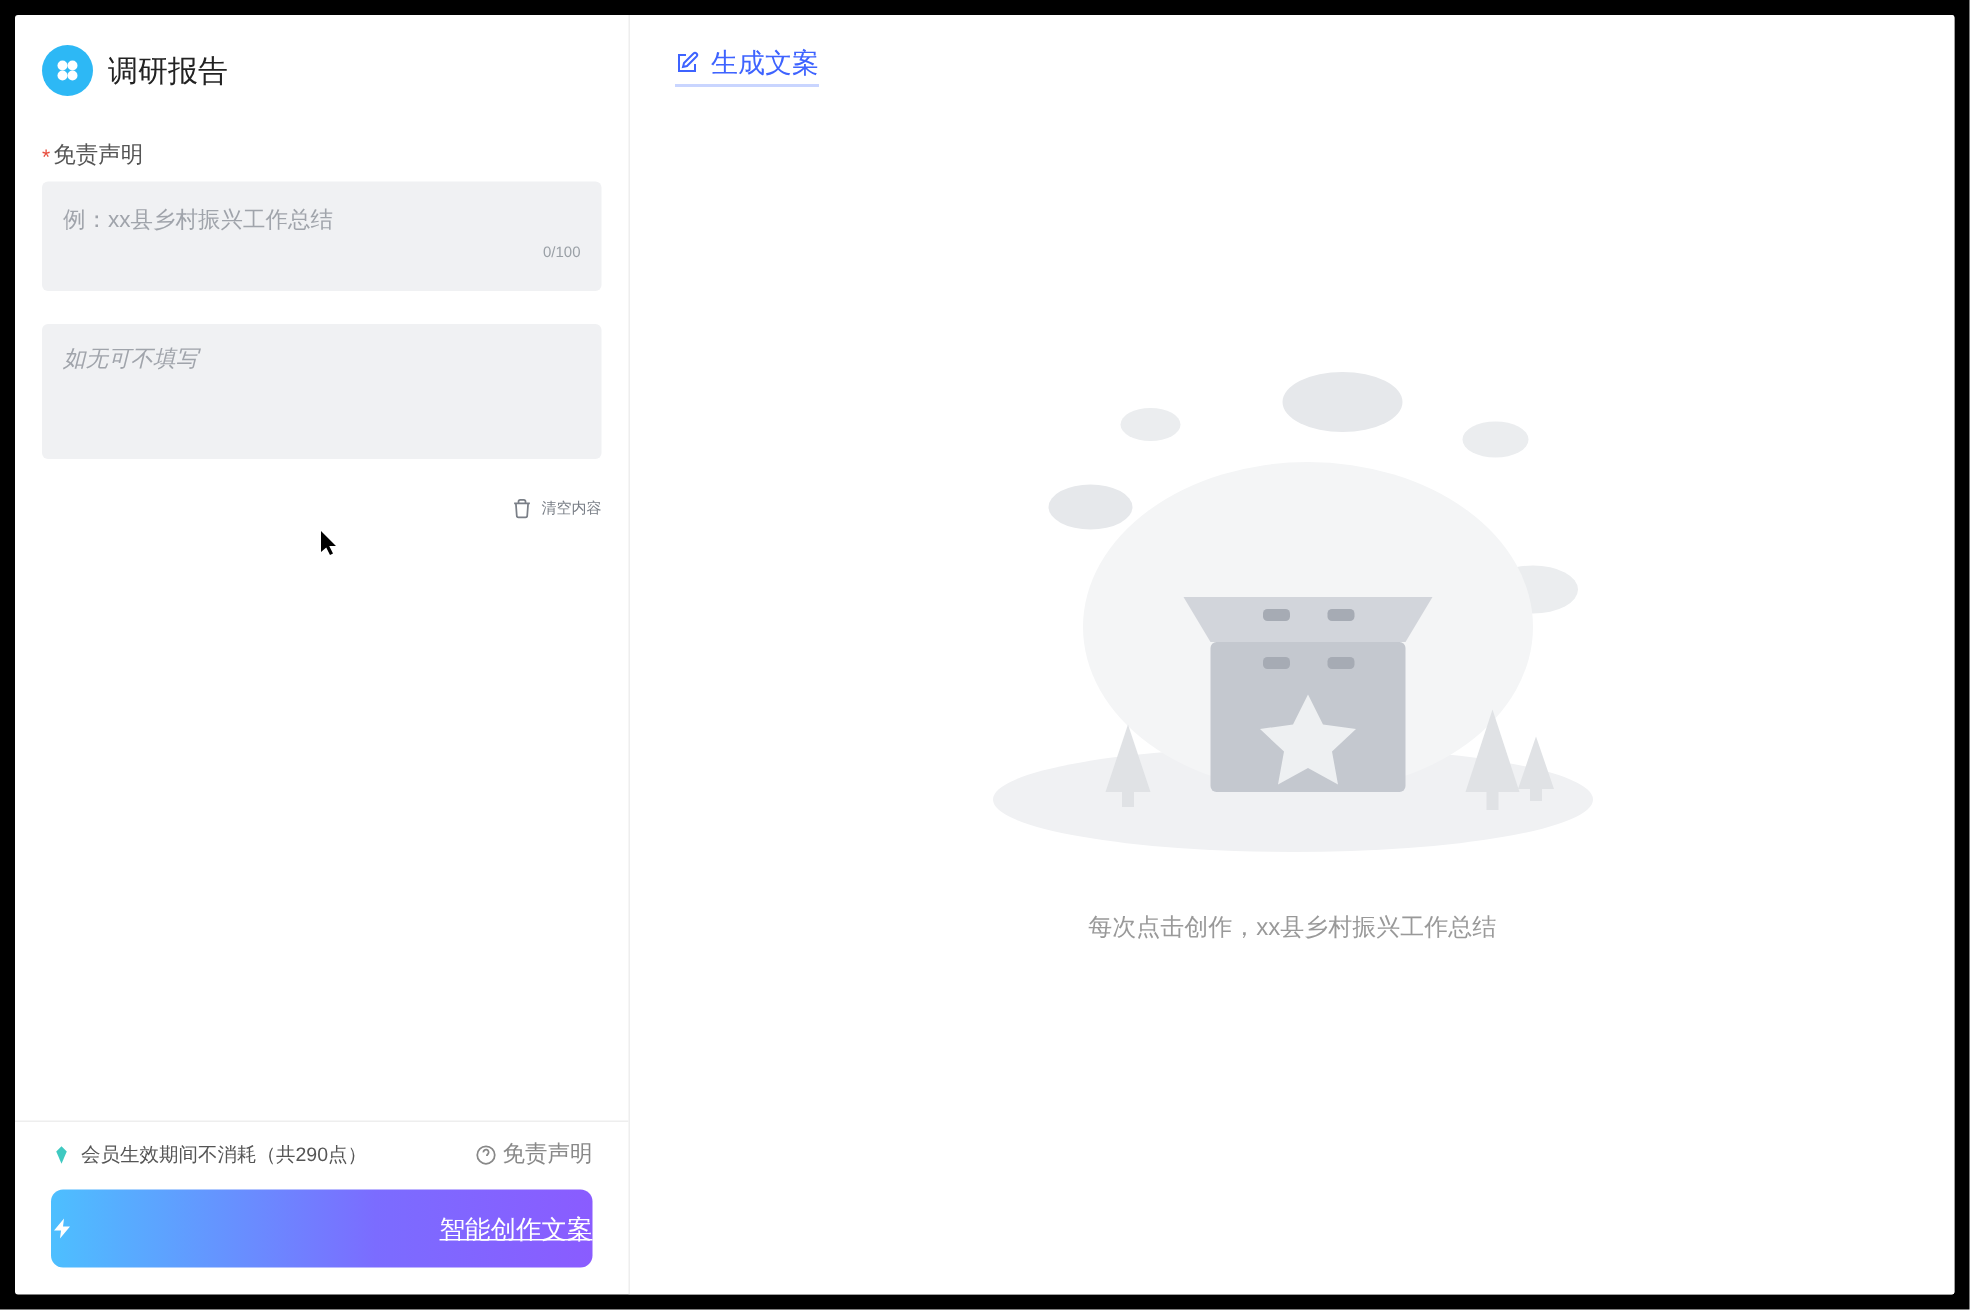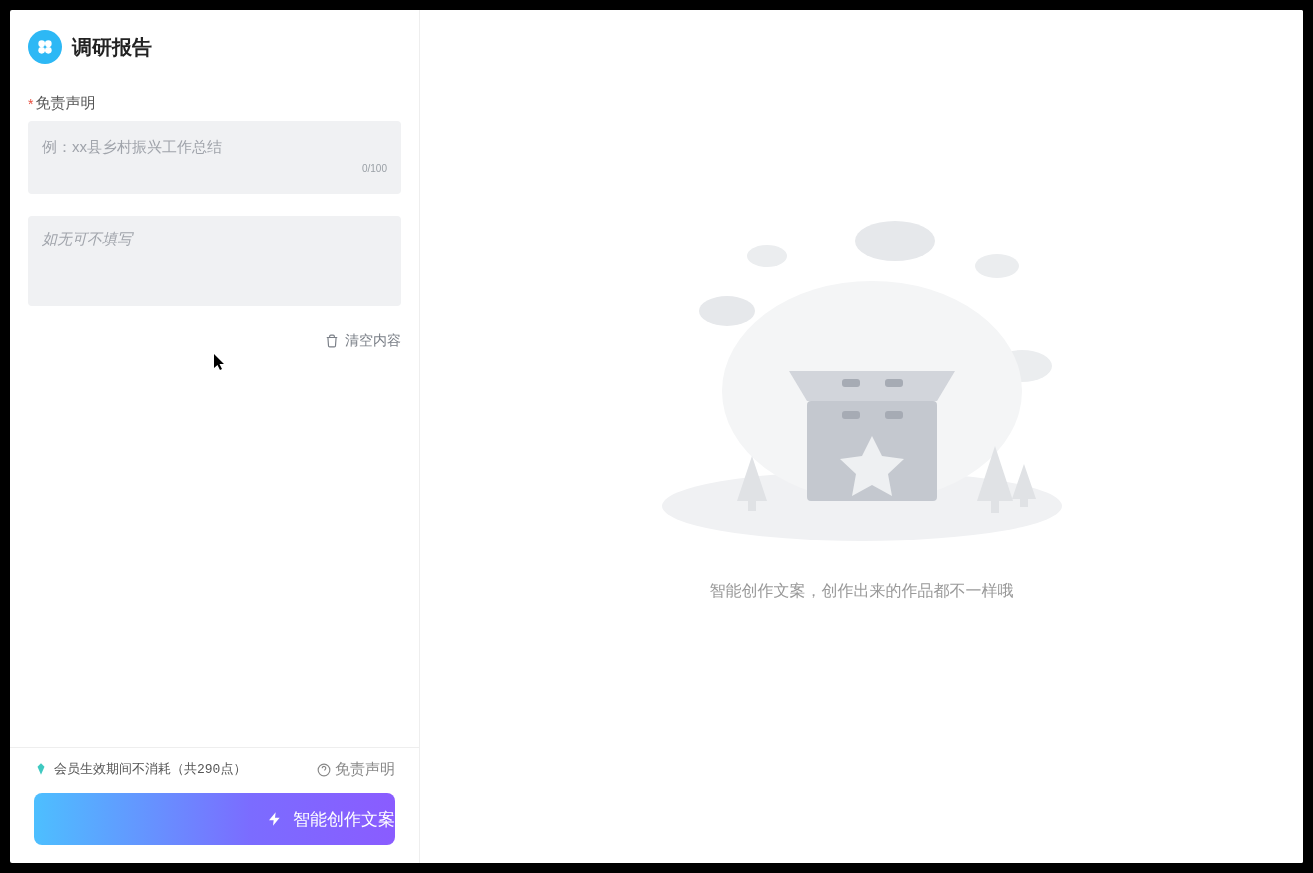--- a/index.html
+++ b/index.html
@@ -37,21 +37,21 @@
       background: #2db8f5;
       display: flex;
       align-items: center;
       justify-content: center;
       margin-right: 10px;
       position: relative;
     }
     .header-icon svg { width: 20px; height: 20px; }
     .header-title {
       font-size: 20px;
-      font-weight: 700;
+      font-weight: 400;
       color: #222;
     }
     .form-area {
       flex: 1;
       padding: 20px 18px 10px 18px;
       overflow: auto;
     }
     .field { margin-bottom: 22px; }
     .field-label {
       font-size: 15px;
@@ -89,37 +89,36 @@
     }
     .clear-row {
       display: flex;
       justify-content: flex-end;
       margin-top: 18px;
     }
     .clear-btn {
       display: inline-flex;
       align-items: center;
       color: #7a7f87;
-      font-size: 14px;
+      font-size: 10px;
       cursor: pointer;
       background: none;
       border: none;
       padding: 4px 0;
     }
     .trash-icon { width: 14px; height: 14px; margin-right: 6px; }
     .footer {
       border-top: 1px solid #eee;
       padding: 12px 24px 18px 24px;
     }
     .footer-info {
       display: flex;
       justify-content: space-between;
-      align-items: flex-start;
+      align-items: flex-end;
       margin-bottom: 14px;
-      font-family: Liberation Mono, monospace;
     }
     .credits {
       display: flex;
       align-items: center;
       font-size: 13px;
       color: #555;
     }
     .diamond-icon { width: 14px; height: 14px; margin-right: 6px; }
     .disclaimer {
       display: flex;
@@ -132,22 +131,23 @@
     .generate-btn {
       width: 100%;
       height: 52px;
       border: none;
       border-radius: 8px;
       background: linear-gradient(90deg, #4dbfff 0%, #7b6cff 60%, #8a5cff 100%);
       color: #fff;
       font-size: 17px;
       display: flex;
       align-items: center;
-      justify-content: flex-end;
+      justify-content: space-between;
       cursor: pointer;
+      text-decoration: underline;
     }
     .bolt-icon { width: 16px; height: 16px; margin-right: 10px; }
     
     .right-panel {
       flex: 1;
       display: flex;
       flex-direction: column;
       background: #fff;
     }
     .right-header {
@@ -258,20 +258,28 @@
       <button class="generate-btn">
         <svg class="bolt-icon" viewBox="0 0 24 24" fill="#fff">
           <path d="M13 2L3 14h7l-1 8 10-12h-7l1-8z"></path>
         </svg>
         <span>智能创作文案</span>
       </button>
     </div>
   </div>
 
   <div class="right-panel">
+    <div class="right-header">
+      <span class="right-tab">
+        <svg class="edit-icon" viewBox="0 0 24 24" fill="none" stroke="#3e63ff" stroke-width="2">
+          <path d="M11 4H4v16h16v-7M18.5 2.5a2.1 2.1 0 013 3L12 15l-4 1 1-4 9.5-9.5z"></path>
+        </svg>
+        <span>生成文案</span>
+      </span>
+    </div>
 
     <div class="right-body">
       <div class="empty-illustration">
         <svg viewBox="0 0 430 340">
 
           <ellipse cx="215" cy="295" rx="200" ry="35" fill="#f0f1f3"></ellipse>
 
           <ellipse cx="80" cy="100" rx="28" ry="15" fill="#e6e8eb"></ellipse>
           <ellipse cx="120" cy="45" rx="20" ry="11" fill="#ebedef"></ellipse>
           <ellipse cx="248" cy="30" rx="40" ry="20" fill="#e6e8eb"></ellipse>
@@ -294,20 +302,20 @@
             <path d="M160 190 l-18 -30 h166 l-18 30 z" fill="#d2d5db"></path>
             <rect x="195" y="168" width="18" height="8" rx="3" fill="#a6abb4"></rect>
             <rect x="238" y="168" width="18" height="8" rx="3" fill="#a6abb4"></rect>
             <rect x="195" y="200" width="18" height="8" rx="3" fill="#a6abb4"></rect>
             <rect x="238" y="200" width="18" height="8" rx="3" fill="#a6abb4"></rect>
 
             <path d="M225 225 l10 20 l22 3 l-16 15 l4 22 l-20 -11 l-20 11 l4 -22 l-16 -15 l22 -3 z" fill="#eef0f2"></path>
           </g>
         </svg>
       </div>
-      <div class="empty-text">智能创作文案，创作出来的作品都不一样哦</div>
+      <div class="empty-text">每次点击创作，xx县乡村振兴工作总结</div>
     </div>
   </div>
 </div>
 
 <svg class="cursor-pointer" viewBox="0 0 12 16">
   <path d="M0 0 L0 14 L3.5 11 L6 16 L8 15 L5.5 10 L10 10 Z" fill="#000"></path>
 </svg>
 
 </body></html>

